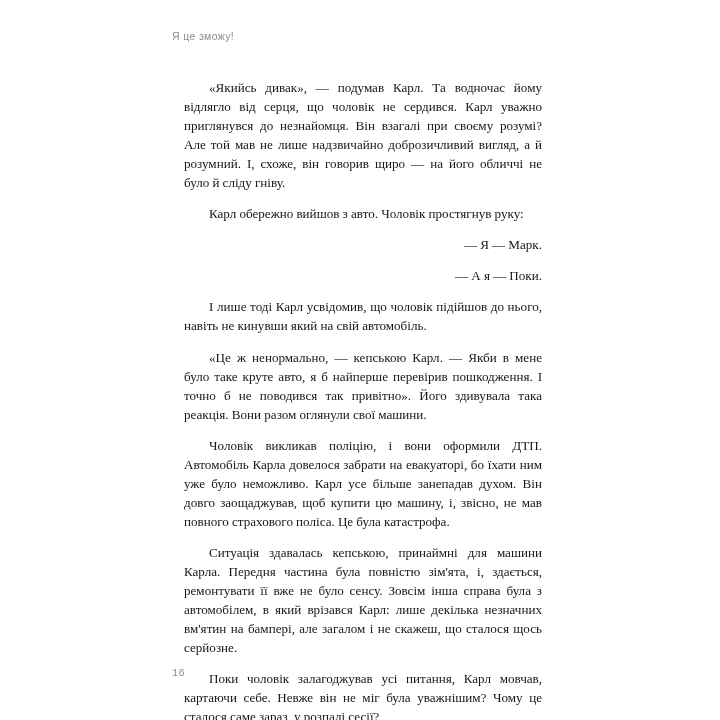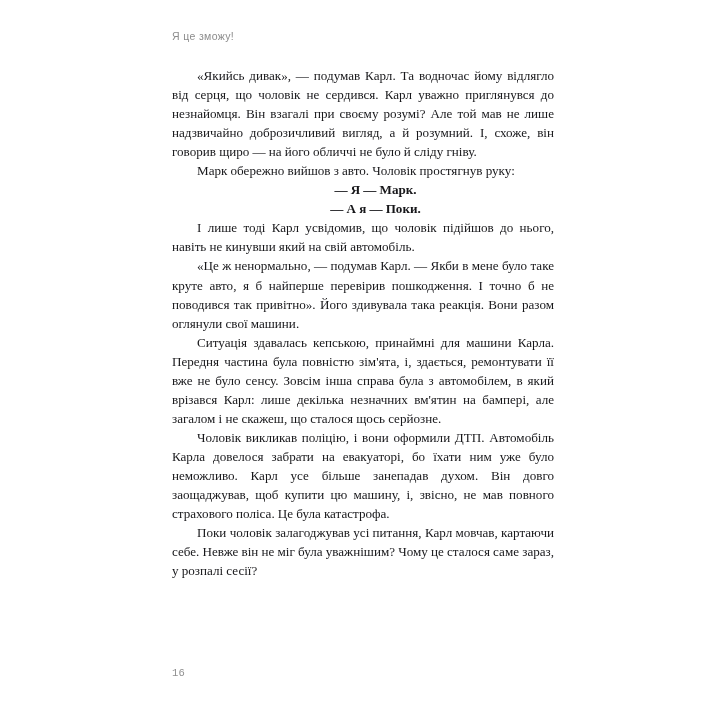--- a/index.html
+++ b/index.html
@@ -37,36 +37,35 @@
 
   
   .text-block {
     position: absolute;
     top: 66px;
     left: 172px;
     width: 382px;
   }
 
   .para {
-    margin: 0;
+    margin: 12px;
     font-size: 13.1px;
     line-height: 19.05px;
     color: #17171a;
     text-align: justify;
     text-justify: inter-word;
     text-indent: 25px;
     hyphens: manual;
     -webkit-hyphens: manual;
     word-spacing: -0.1px;
   }
 
   
   .para.dialogue {
-    text-align: center;
-    font-weight: bold;
+    text-align: right;
   }
 
   
   .folio {
     position: absolute;
     top: 667px;
     left: 172px;
     font-family: Liberation Mono, monospace;
     font-size: 10.5px;
     letter-spacing: 0.3px;
@@ -75,25 +74,25 @@
 </style>
 </head>
 <body>
 
 <div class="page">
 
   <div class="running-header">Я це зможу!</div>
 
   <div class="text-block">
     <p class="para">«Якийсь дивак», — подумав Карл. Та водночас йому відлягло від серця, що чоловік не сердився. Карл уважно приглянувся до незнайомця. Він взагалі при своєму розумі? Але той мав не лише надзвичайно доброзичливий вигляд, а й розумний. І, схоже, він говорив щиро — на його обличчі не було й сліду гніву.</p>
-    <p class="para">Марк обережно вийшов з авто. Чоловік простягнув руку:</p>
+    <p class="para">Карл обережно вийшов з авто. Чоловік простягнув руку:</p>
     <p class="para dialogue">— Я — Марк.</p>
     <p class="para dialogue">— А я — Поки.</p>
     <p class="para">І лише тоді Карл усвідомив, що чоловік підійшов до нього, навіть не кинувши який на свій автомобіль.</p>
-    <p class="para">«Це ж ненормально, — подумав Карл. — Якби в мене було таке круте авто, я б найперше перевірив пошкодження. І точно б не поводився так привітно». Його здивувала така реакція. Вони разом оглянули свої машини.</p>
+    <p class="para">«Це ж ненормально, — кепською Карл. — Якби в мене було таке круте авто, я б найперше перевірив пошкодження. І точно б не поводився так привітно». Його здивувала така реакція. Вони разом оглянули свої машини.</p>
+    <p class="para">Чоловік викликав поліцію, і вони оформили ДТП. Автомобіль Карла довелося забрати на евакуаторі, бо їхати ним уже було неможливо. Карл усе більше занепадав духом. Він довго заощаджував, щоб купити цю машину, і, звісно, не мав повного страхового поліса. Це була катастрофа.</p>
     <p class="para">Ситуація здавалась кепською, принаймні для машини Карла. Передня частина була повністю зім'ята, і, здається, ремонтувати її вже не було сенсу. Зовсім інша справа була з автомобілем, в який врізався Карл: лише декілька незначних вм'ятин на бампері, але загалом і не скажеш, що сталося щось серйозне.</p>
-    <p class="para">Чоловік викликав поліцію, і вони оформили ДТП. Автомобіль Карла довелося забрати на евакуаторі, бо їхати ним уже було неможливо. Карл усе більше занепадав духом. Він довго заощаджував, щоб купити цю машину, і, звісно, не мав повного страхового поліса. Це була катастрофа.</p>
     <p class="para">Поки чоловік залагоджував усі питання, Карл мовчав, картаючи себе. Невже він не міг була уважнішим? Чому це сталося саме зараз, у розпалі сесії?</p>
   </div>
 
   <div class="folio">16</div>
 
 </div>
 
 </body></html>

